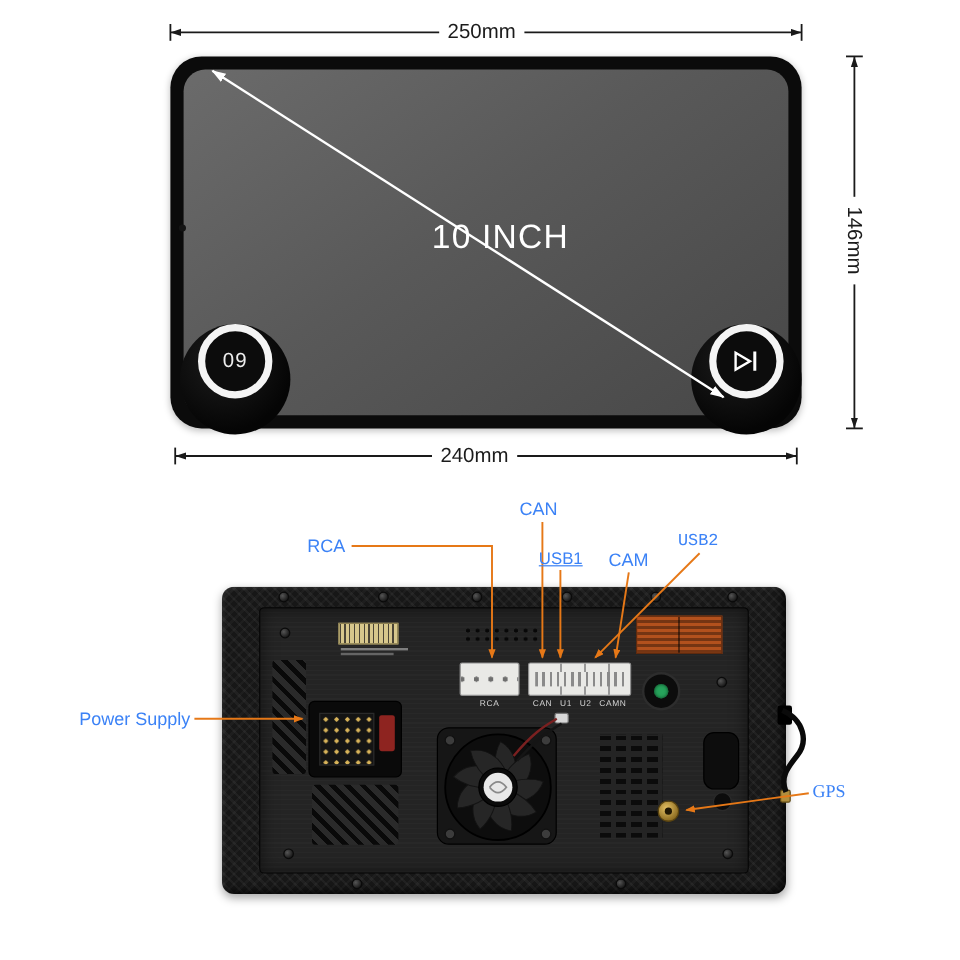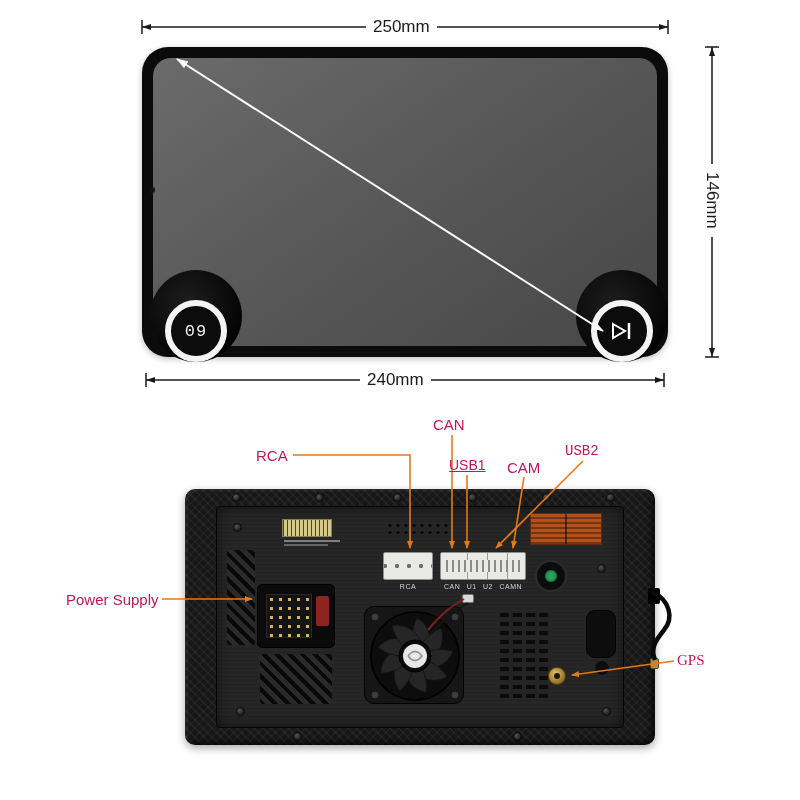--- a/index.html
+++ b/index.html
@@ -7,21 +7,21 @@
           font-family:"Liberation Sans",sans-serif;}
   .abs{position:absolute;box-sizing:border-box;}
 
   
   .bezel{left:142px;top:47px;width:526px;height:310px;background:#0b0b0b;border-radius:26px;
          box-shadow:0 2px 6px rgba(0,0,0,.25);}
   .screen{left:153px;top:58px;width:504px;height:288px;border-radius:18px;
           background:linear-gradient(145deg,#6b6b6b 0%,#595959 45%,#474747 100%);}
   .mic-dot{left:149px;top:187px;width:6px;height:6px;border-radius:50%;background:#141414;}
   .knob{width:92px;height:92px;border-radius:50%;background:radial-gradient(circle at 40% 35%,#1d1d1d,#050505 70%);
-        display:flex;align-items:flex-end;justify-content:center;z-index:4;font-family:Liberation Mono, monospace;}
+        display:flex;align-items:flex-start;justify-content:center;z-index:4;}
   .knob-ring{width:62px;height:62px;border-radius:50%;border:6px solid #f4f4f4;background:#0c0c0c;
              display:flex;align-items:center;justify-content:center;box-sizing:border-box;}
   .knob-label{color:#ededed;font-size:17px;letter-spacing:1px;}
   .screen-size{left:352px;top:182px;width:130px;text-align:center;color:#ffffff;font-size:28px;
                letter-spacing:1px;z-index:6;}
 
   
   .dim-label{position:absolute;background:#ffffff;color:#1b1b1b;font-size:17px;padding:0 7px;z-index:10;}
   .dim-label.vert{writing-mode:vertical-rl;padding:8px 1px;}
 
@@ -69,21 +69,21 @@
   .recess-rect{left:586px;top:610px;width:30px;height:48px;background:#0d0d0d;border-radius:9px;border:1px solid #000;}
   .hole-circle{left:594px;top:660px;width:16px;height:16px;border-radius:50%;background:#0c0c0c;border:1px solid #2a2a2a;}
   .gps-conn{left:548px;top:667px;width:18px;height:18px;border-radius:50%;
          background:radial-gradient(circle at 40% 35%,#e4c063,#8a6a20 75%);border:1px solid #5a4410;}
   .gps-core{left:554px;top:673px;width:6px;height:6px;border-radius:50%;background:#201703;}
   .fan-housing{left:364px;top:606px;width:100px;height:98px;background:#161616;border:1px solid #000;border-radius:10px;}
   .wire-plug{left:462px;top:594px;width:12px;height:9px;background:#d8d8d8;border:1px solid #777;border-radius:2px;}
   .ant-tab{left:648px;top:588px;width:12px;height:16px;background:#000;border-radius:2px;}
   .ant-tip{left:650px;top:658px;width:9px;height:11px;background:#b08e3e;border:1px solid #5f4a16;border-radius:2px;}
 
-  .rear-label{position:absolute;color:#be185d;font-size:15px;z-index:10;white-space:nowrap;}
+  .rear-label{position:absolute;color:#3b82f6;font-size:15px;z-index:10;white-space:nowrap;}
   .overlay{position:absolute;left:0;top:0;width:800px;height:800px;z-index:5;pointer-events:none;}
 </style>
 </head>
 <body>
 
 <div class="canvas">
 
   <div class="abs bezel"></div>
   <div class="abs screen"></div>
   <div class="abs mic-dot"></div>
@@ -96,20 +96,21 @@
 
   <div class="abs knob" style="left:576px;top:270px;">
     <div class="knob-ring">
       <svg width="24" height="22" viewBox="0 0 24 22">
         <path d="M3,4 L15,11 L3,18 Z" fill="none" stroke="#ffffff" stroke-width="2"></path>
         <line x1="19" y1="3" x2="19" y2="19" stroke="#ffffff" stroke-width="2.5"></line>
       </svg>
     </div>
   </div>
 
+  <div class="abs screen-size">10 INCH</div>
 
   <div class="dim-label" style="left:366px;top:17px;">250mm</div>
   <div class="dim-label vert" style="left:701px;top:164px;">146mm</div>
   <div class="dim-label" style="left:360px;top:370px;">240mm</div>
 
   <div class="abs rear-body"></div>
 
   <div class="screw" style="left:232px;top:493px;"></div>
   <div class="screw" style="left:315px;top:493px;"></div>
   <div class="screw" style="left:393px;top:493px;"></div>

